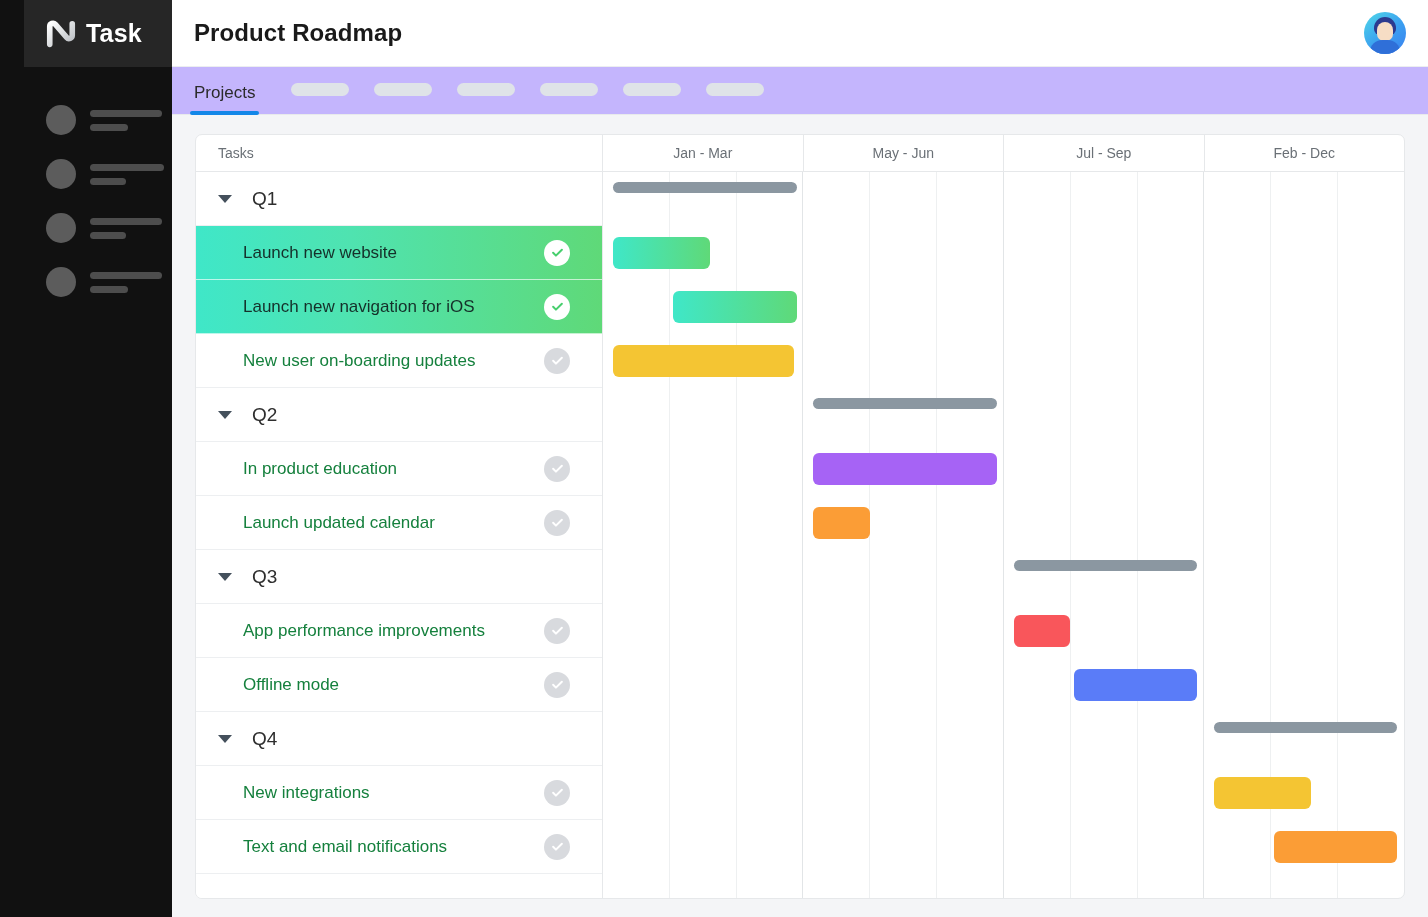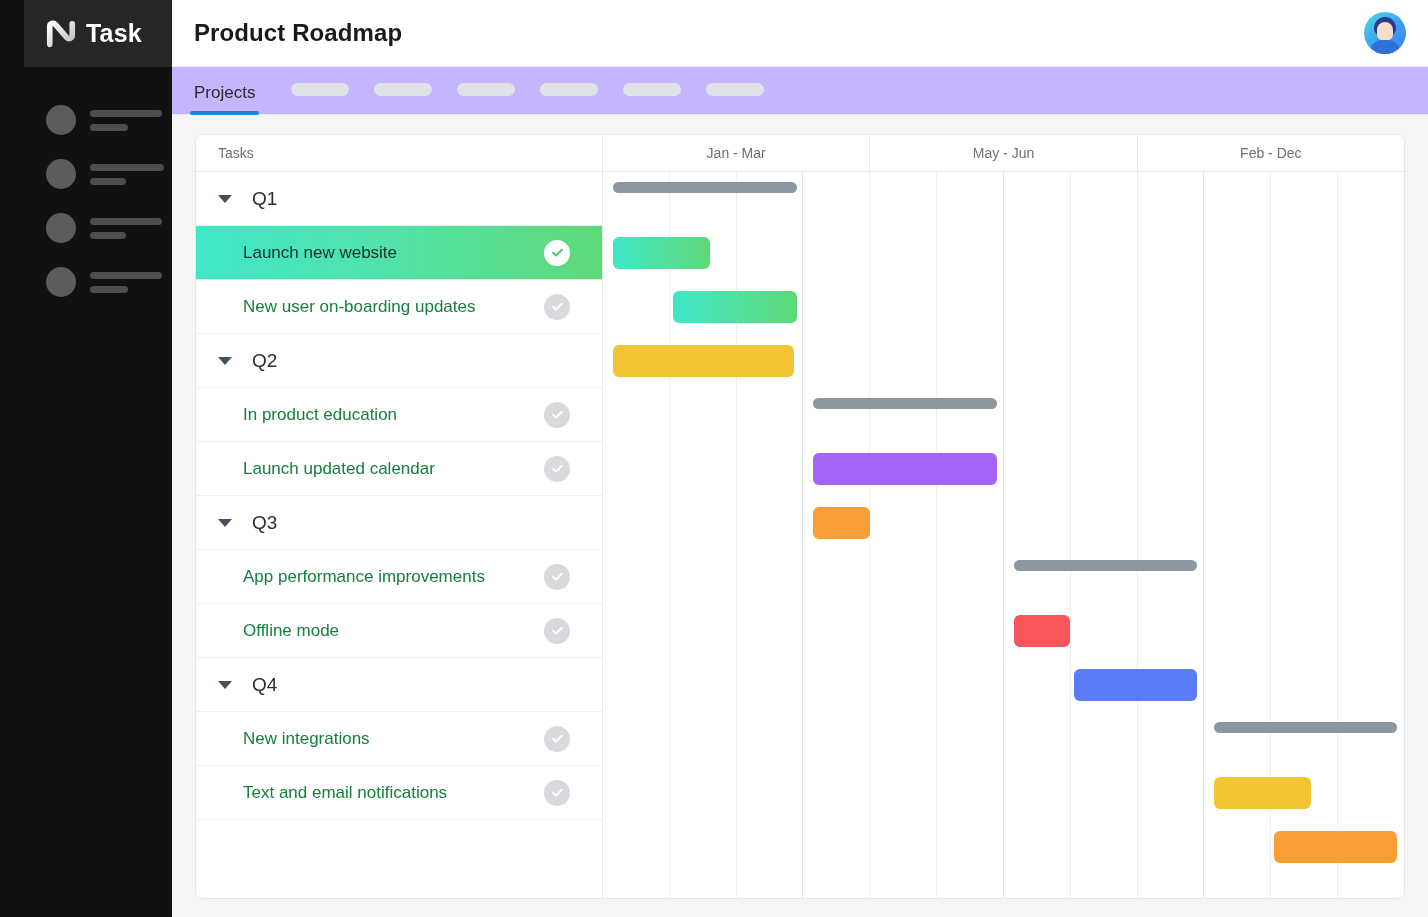--- a/index.html
+++ b/index.html
@@ -260,37 +260,46 @@
       <span class="tab-ph"></span>
     </nav>
 
     <div class="content">
       <div class="card">
 
         <div class="card-head">
           <div class="head-tasks">Tasks</div>
           <div class="head-q">Jan - Mar</div>
           <div class="head-q">May - Jun</div>
+          <div class="head-q">Jul - Sep</div>
           <div class="head-q">Feb - Dec</div>
         </div>
 
         <div class="card-body">
           <div class="col-tasks" id="task-col">
               <div class="row group">
                 <span class="caret"></span>
                 <span class="group-label">Q1</span>
               </div>
               <div class="row task selected">
                 <span class="task-label">Launch new website</span>
                 <span class="check">
                   <svg viewBox="0 0 24 24" fill="none">
                     <path class="tick" d="M5 12.5l4.5 4.5L19 7.5" stroke-width="3.2" stroke-linecap="round" stroke-linejoin="round"></path>
                   </svg>
                 </span>
               </div>
+              <div class="row task selected">
+                <span class="task-label">Launch new navigation for iOS</span>
+                <span class="check">
+                  <svg viewBox="0 0 24 24" fill="none">
+                    <path class="tick" d="M5 12.5l4.5 4.5L19 7.5" stroke-width="3.2" stroke-linecap="round" stroke-linejoin="round"></path>
+                  </svg>
+                </span>
+              </div>
               <div class="row task">
                 <span class="task-label">New user on-boarding updates</span>
                 <span class="check">
                   <svg viewBox="0 0 24 24" fill="none">
                     <path class="tick" d="M5 12.5l4.5 4.5L19 7.5" stroke-width="3.2" stroke-linecap="round" stroke-linejoin="round"></path>
                   </svg>
                 </span>
               </div>
               <div class="row group">
                 <span class="caret"></span>

